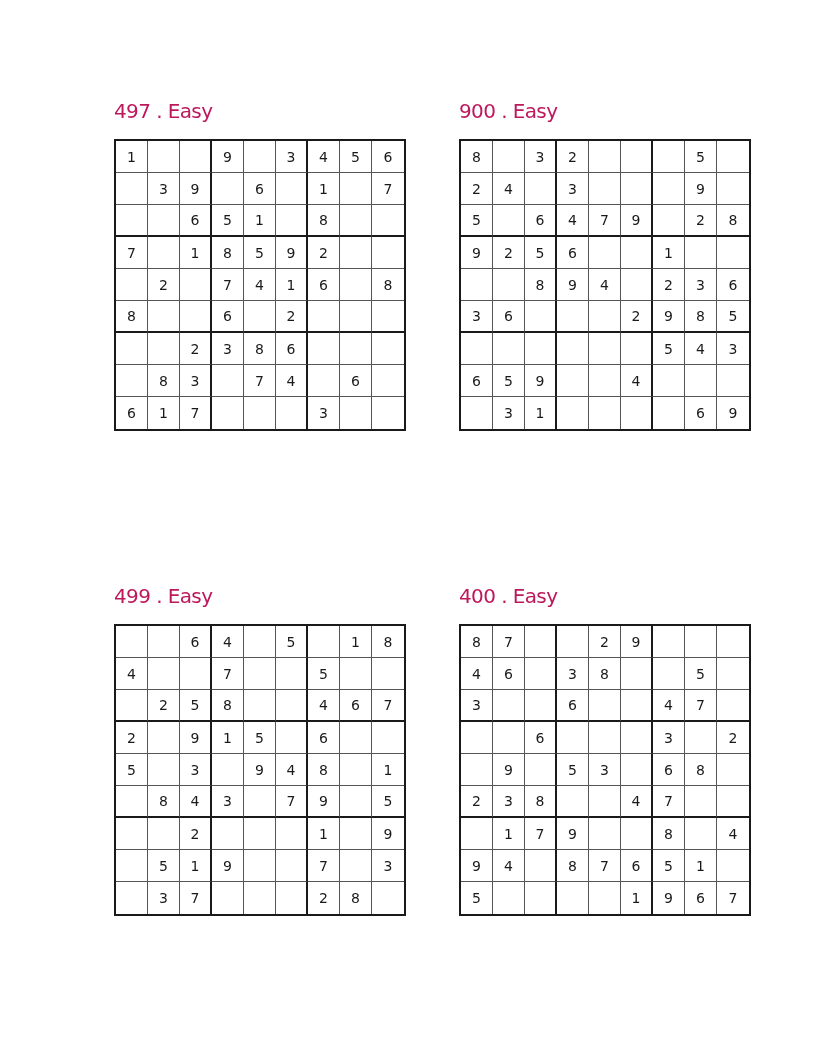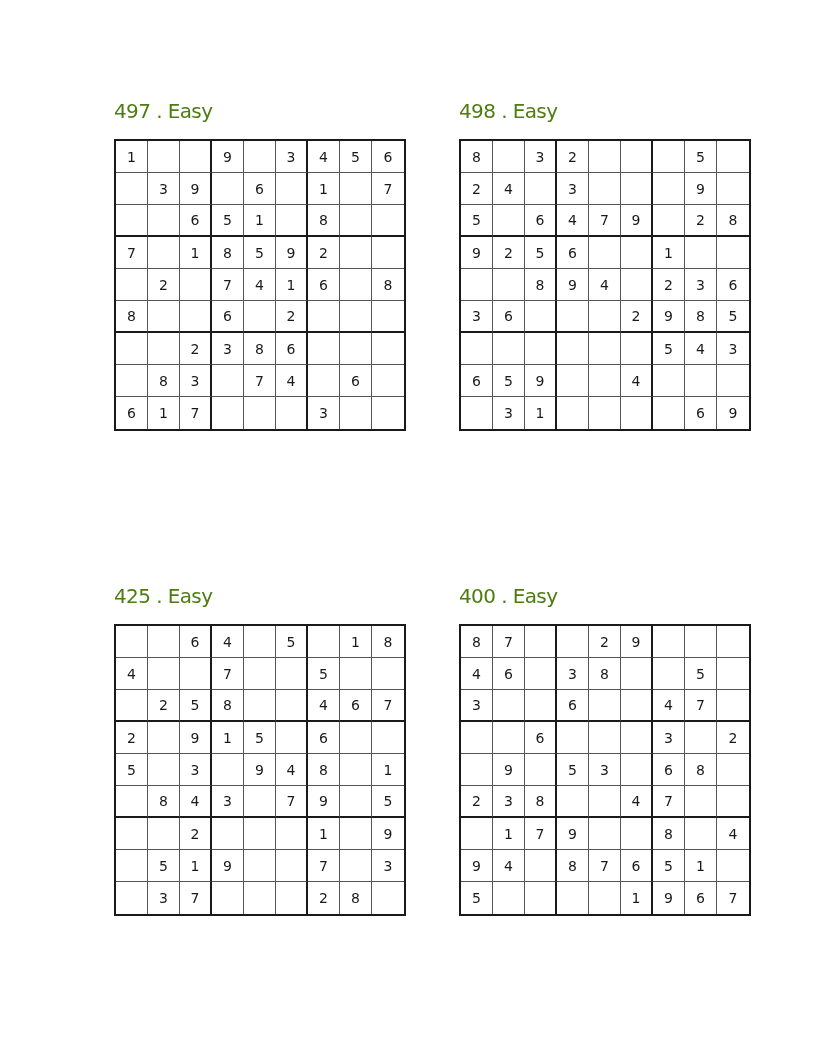--- a/index.html
+++ b/index.html
@@ -19,21 +19,21 @@
       position: absolute;
       width: 293px;
     }
     .puzzle-title {
       position: absolute;
       left: 0;
       top: -40px;
       font-family: "DejaVu Sans", sans-serif;
       font-size: 20px;
       letter-spacing: -0.6px;
-      color: #4d7c0f;
+      color: #be185d;
       white-space: nowrap;
     }
     .grid {
       position: absolute;
       left: 0;
       top: 0;
       width: 292px;
       height: 292px;
       border: 2px solid #1a1a1a;
       box-sizing: border-box;
@@ -145,21 +145,21 @@
       <div class="cell r8 c3"></div>
       <div class="cell r8 c4"></div>
       <div class="cell r8 c5"></div>
       <div class="cell r8 c6">3</div>
       <div class="cell r8 c7"></div>
       <div class="cell r8 c8"></div>
     </div>
 </div>
 
 <div class="puzzle" id="p1">
-  <div class="puzzle-title">498 . Easy</div>
+  <div class="puzzle-title">900 . Easy</div>
   <div class="grid">
       <div class="cell r0 c0">8</div>
       <div class="cell r0 c1"></div>
       <div class="cell r0 c2">3</div>
       <div class="cell r0 c3">2</div>
       <div class="cell r0 c4"></div>
       <div class="cell r0 c5"></div>
       <div class="cell r0 c6"></div>
       <div class="cell r0 c7">5</div>
       <div class="cell r0 c8"></div>
@@ -232,21 +232,21 @@
       <div class="cell r8 c3"></div>
       <div class="cell r8 c4"></div>
       <div class="cell r8 c5"></div>
       <div class="cell r8 c6"></div>
       <div class="cell r8 c7">6</div>
       <div class="cell r8 c8">9</div>
     </div>
 </div>
 
 <div class="puzzle" id="p2">
-  <div class="puzzle-title">425 . Easy</div>
+  <div class="puzzle-title">499 . Easy</div>
   <div class="grid">
       <div class="cell r0 c0"></div>
       <div class="cell r0 c1"></div>
       <div class="cell r0 c2">6</div>
       <div class="cell r0 c3">4</div>
       <div class="cell r0 c4"></div>
       <div class="cell r0 c5">5</div>
       <div class="cell r0 c6"></div>
       <div class="cell r0 c7">1</div>
       <div class="cell r0 c8">8</div>

